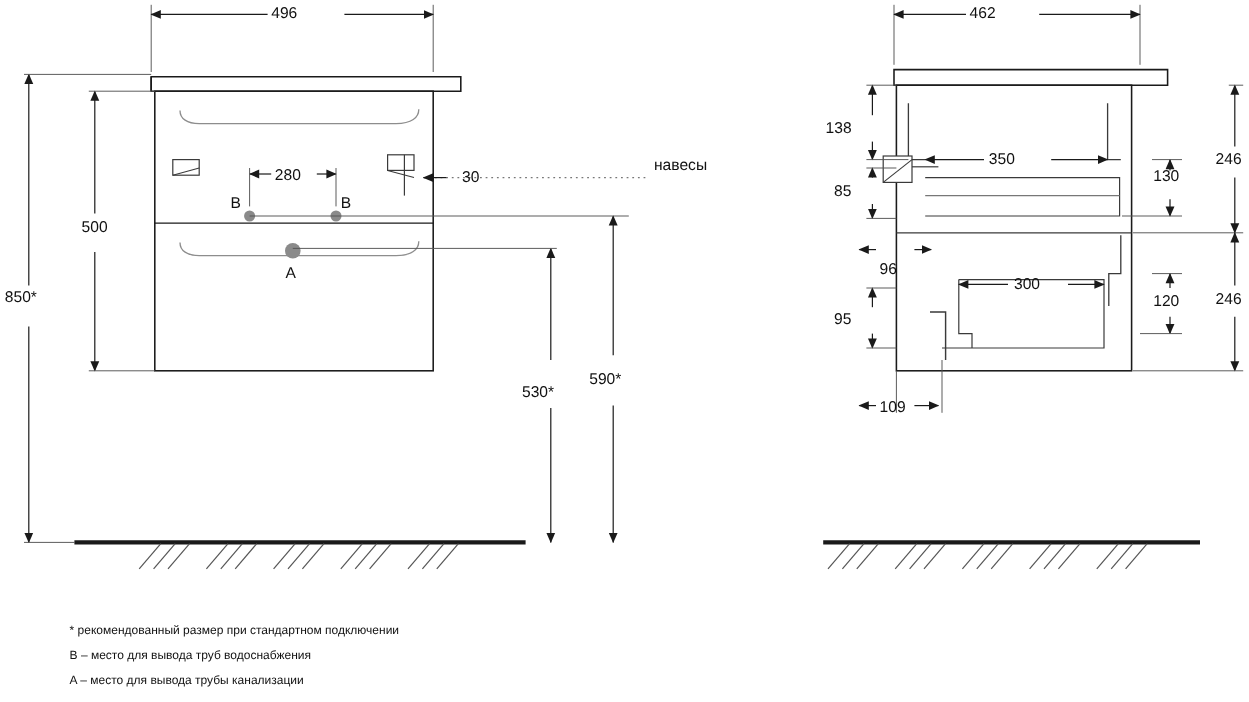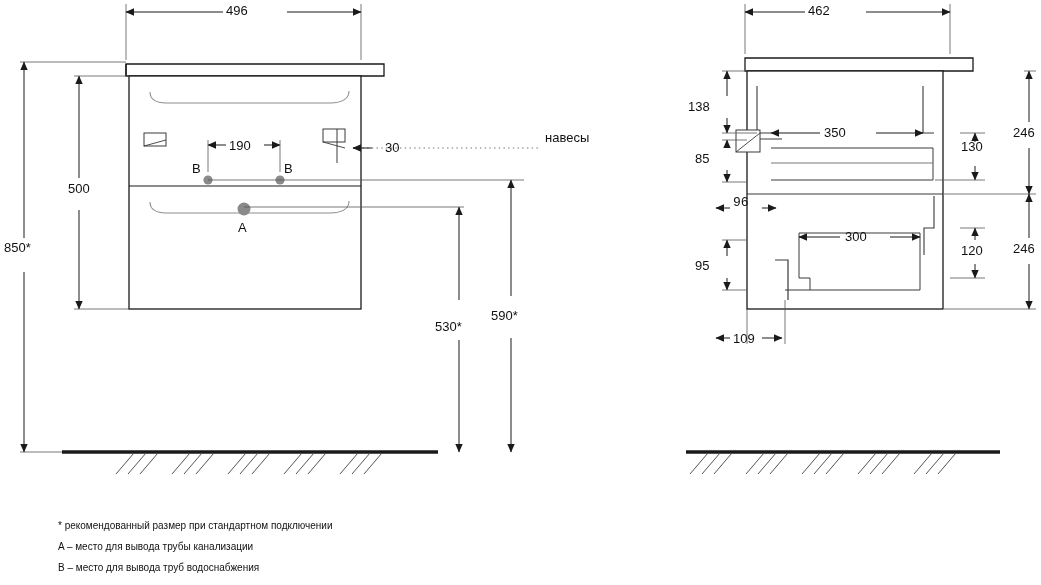--- a/index.html
+++ b/index.html
@@ -200,43 +200,43 @@
         <line x1="914" y1="474" x2="932" y2="453"></line>
         <line x1="926" y1="474" x2="944" y2="453"></line>
         <line x1="938" y1="474" x2="956" y2="453"></line>
       </g>
     </g>
   </svg>
 
   <div class="lbl" style="left:226px;top:3px;">496</div>
   <div class="lbl" style="left:4px;top:240px;">850*</div>
   <div class="lbl" style="left:68px;top:181px;">500</div>
-  <div class="lbl" style="left:229px;top:138px;">190</div>
+  <div class="lbl" style="left:229px;top:138px;">280</div>
   <div class="lbl" style="left:385px;top:140px;">30</div>
   <div class="lbl" style="left:435px;top:319px;">530*</div>
   <div class="lbl" style="left:491px;top:308px;">590*</div>
 
   <div class="lbl" style="left:238px;top:220px;">A</div>
   <div class="lbl" style="left:192px;top:161px;">B</div>
   <div class="lbl" style="left:284px;top:161px;">B</div>
 
   <div class="lbl" style="left:545px;top:130px;">навесы</div>
 
   <div class="lbl" style="left:808px;top:3px;">462</div>
   <div class="lbl" style="left:688px;top:99px;">138</div>
   <div class="lbl" style="left:695px;top:151px;">85</div>
-  <div class="lbl" style="left:733px;top:195px;font-family:Liberation Mono, monospace;">96</div>
+  <div class="lbl" style="left:733px;top:216px;">96</div>
   <div class="lbl" style="left:695px;top:258px;">95</div>
   <div class="lbl" style="left:733px;top:331px;">109</div>
   <div class="lbl" style="left:824px;top:125px;">350</div>
   <div class="lbl" style="left:845px;top:229px;">300</div>
   <div class="lbl" style="left:961px;top:139px;">130</div>
   <div class="lbl" style="left:961px;top:243px;text-align:right;">120</div>
   <div class="lbl" style="left:1013px;top:125px;">246</div>
   <div class="lbl" style="left:1013px;top:241px;">246</div>
 
   <div class="notes">
     <div>* рекомендованный размер при стандартном подключении</div>
+    <div>B – место для вывода труб водоснабжения</div>
     <div>A – место для вывода трубы канализации</div>
-    <div>B – место для вывода труб водоснабжения</div>
   </div>
 
 </div>
 
 </body></html>

